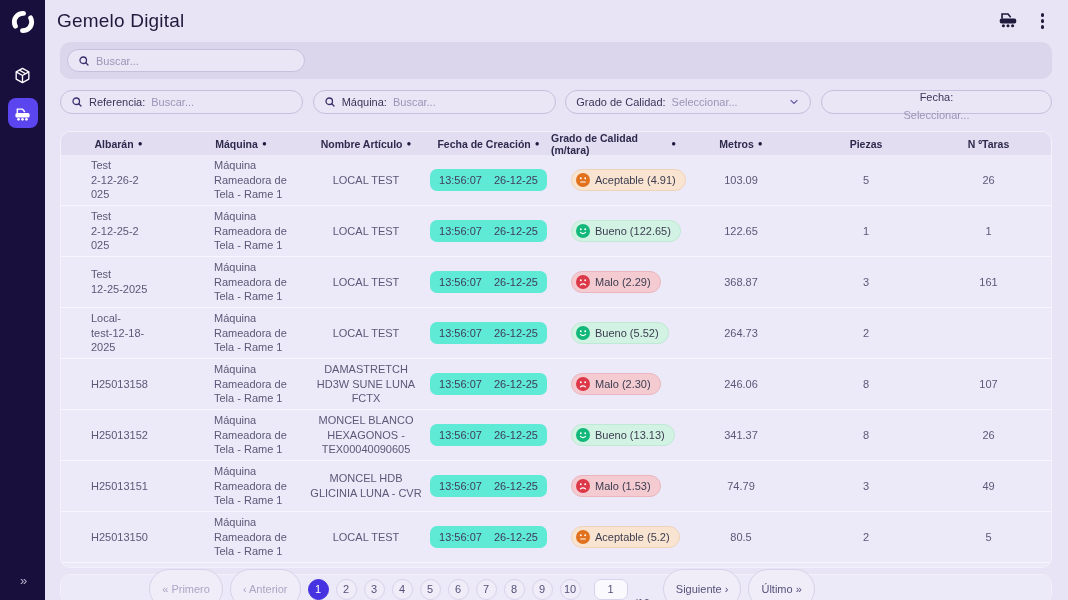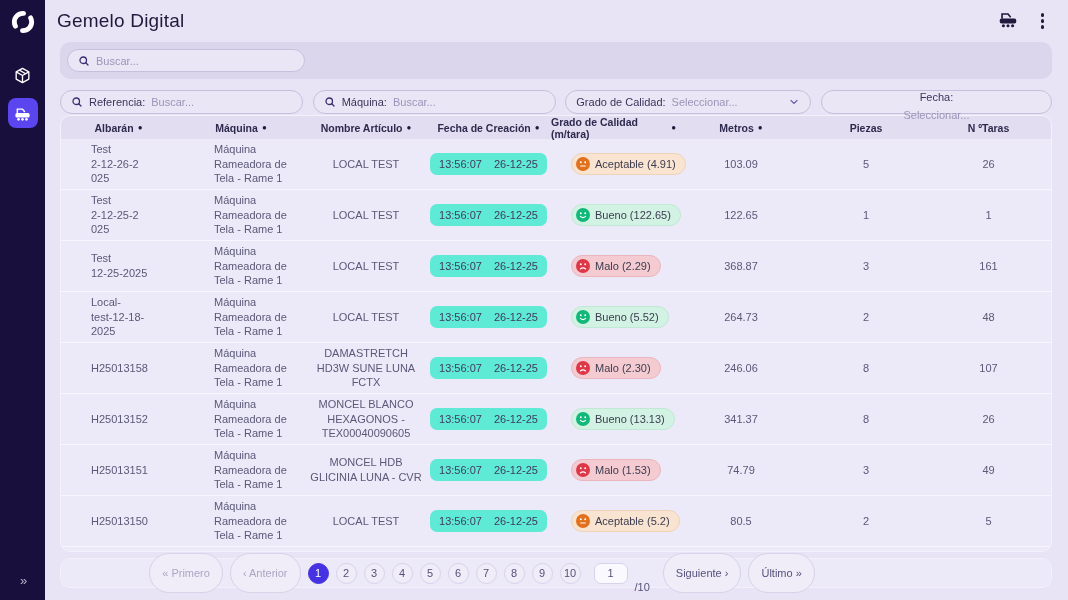--- a/index.html
+++ b/index.html
@@ -36,21 +36,21 @@
   .pill .ph { color:#9b95b8; flex:1; }
   .searchbar-wrap .pill { width:238px; height:23px; }
 
   .filters { margin:11px 16px 0 15px; display:flex; justify-content:space-between; }
   .filters .pill.f-search { width:243px; }
   .filters .pill.f-select { cursor:pointer; }
   .filters .pill.f-g { width:246px; }
   .filters .pill.f-f { width:231px;flex-direction:column; }
 
   
-  .panel { margin:1px 16px 0 15px; background:#ece9f8; border:1px solid #f4f1fb; border-radius:10px; overflow:hidden; }
+  .panel { margin:17px 16px 0 15px; background:#ece9f8; border:1px solid #f4f1fb; border-radius:10px; overflow:hidden; }
   .tgrid { display:grid; grid-template-columns:115px 130px 120px 125px 125px 130px 120px auto; }
   .thead { background:#e2ddf1; }
   .th { height:23px; display:flex; align-items:center; justify-content:center; gap:4px;
         font-size:10.5px; font-weight:700; color:#2e2a4d; cursor:pointer; }
   .th .dot { font-size:8px; color:#201a3d; }
   .trow { border-top:1px solid #f7f5fd; }
   .trow:first-child { border-top:none; }
   .td { min-height:50px; display:flex; align-items:center; justify-content:center;
         font-size:11px; color:#5b5878; line-height:1.32; text-align:center; }
   .td.l { justify-content:flex-start; text-align:left; }
@@ -359,21 +359,20 @@
             <circle cx="9.2" cy="5.3" r="0.95" fill="#ffffff"></circle>
             <path class="m m-bueno" d="M4.4 8.3 Q7 10.8 9.6 8.3" fill="none" stroke="#ffffff" stroke-width="1.15" stroke-linecap="round"></path>
             <path class="m m-aceptable" d="M4.7 9 H9.3" fill="none" stroke="#ffffff" stroke-width="1.15" stroke-linecap="round"></path>
             <path class="m m-malo" d="M4.4 10 Q7 7.9 9.6 10" fill="none" stroke="#ffffff" stroke-width="1.15" stroke-linecap="round"></path>
           </svg>
           <span class="badge-label">Bueno (5.52)</span>
         </span>
       </div>
       <div class="td td-metros">264.73</div>
       <div class="td td-piezas">2</div>
-      <div class="td td-taras">48</div>
     </div>
 
     <div class="tgrid trow">
       <div class="td l td-albaran">H25013158</div>
       <div class="td l td-maquina">
             <span>Máquina Rameadora de Tela - Rame 1</span>
           </div>
       <div class="td td-articulo">
             <span>DAMASTRETCH HD3W SUNE LUNA FCTX</span>
           </div>

